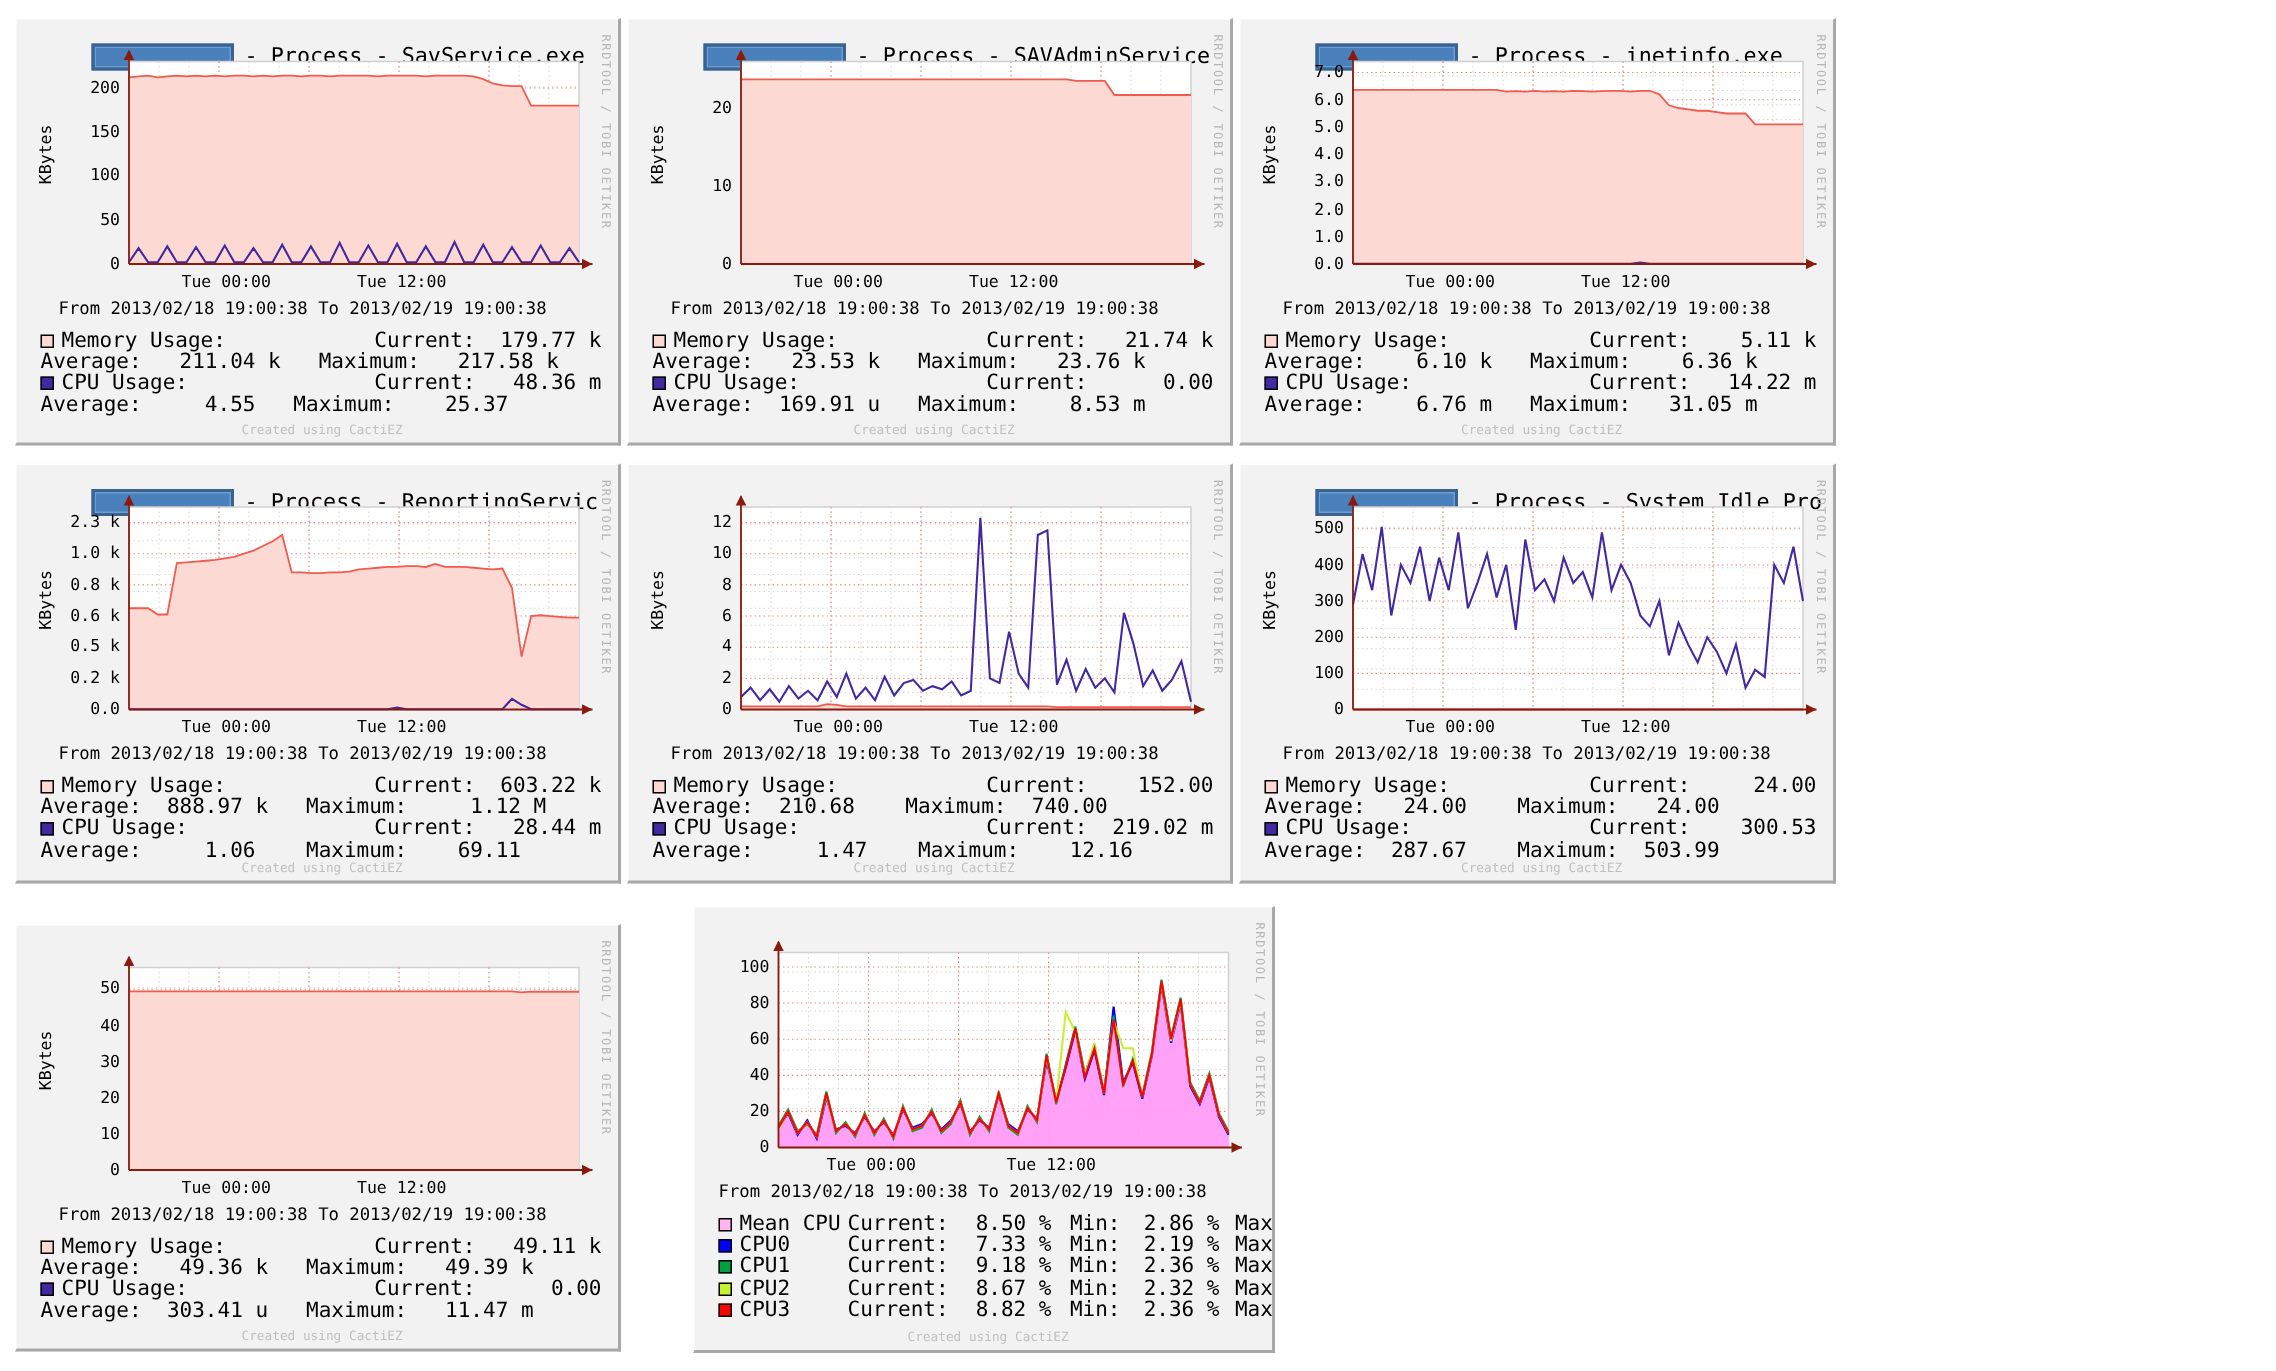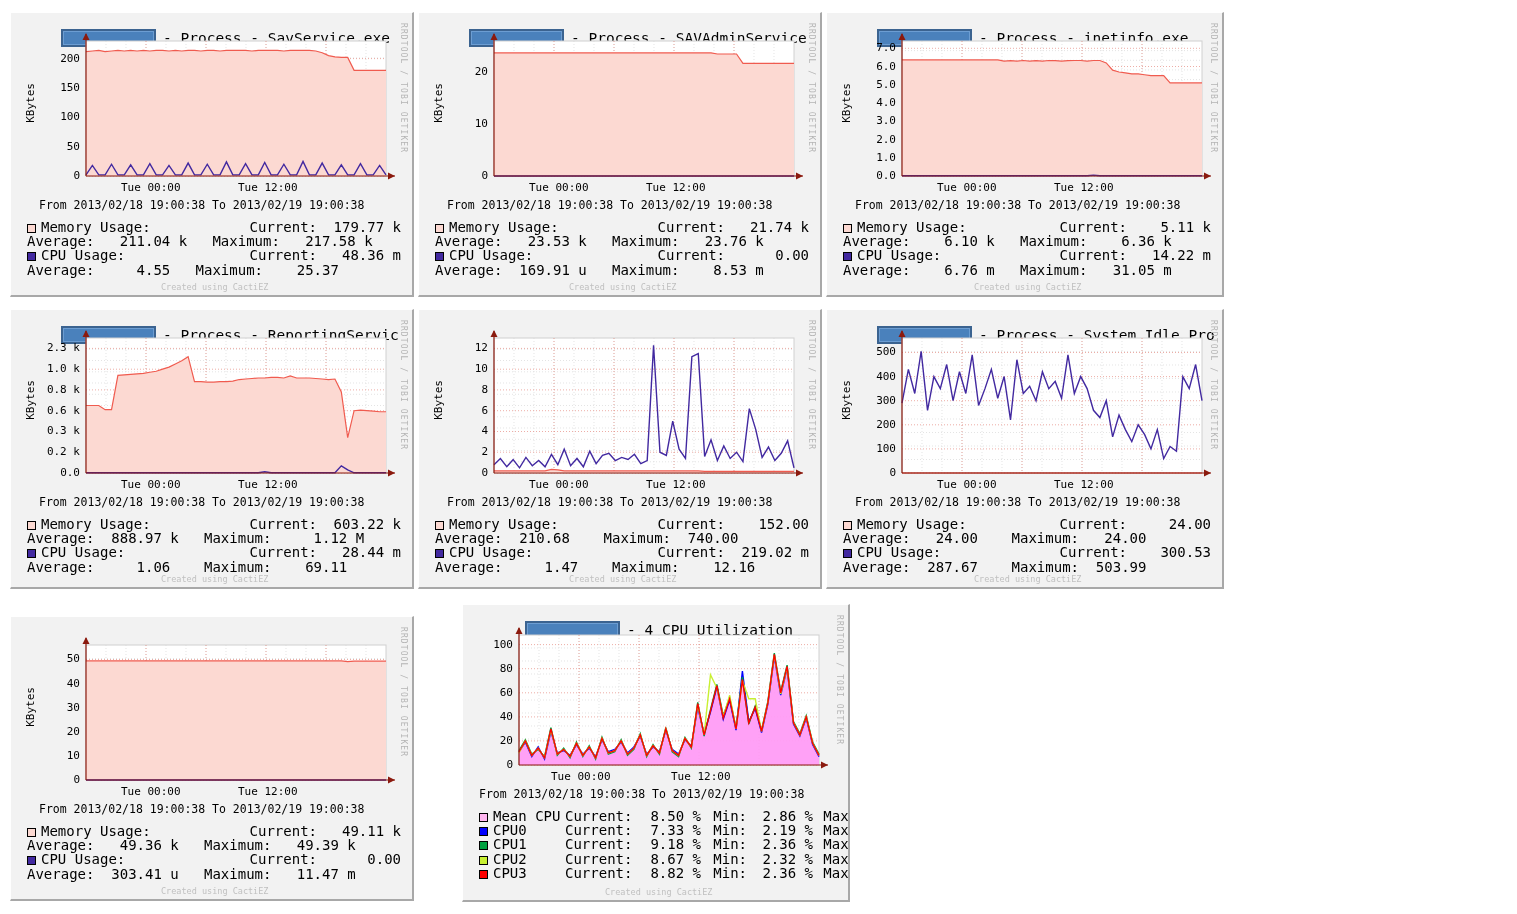--- a/index.html
+++ b/index.html
@@ -367,21 +367,21 @@
           <polygon points="75.00,95.50 81.38,95.50 87.77,95.50 94.15,99.65 100.53,99.65 106.91,65.38 113.30,64.87 119.68,64.35 126.06,63.83 132.45,63.31 138.83,62.27 145.21,61.23 151.60,59.15 157.98,57.08 164.36,53.96 170.74,50.85 177.13,46.69 183.51,71.62 189.89,71.62 196.28,72.13 202.66,72.13 209.04,71.62 215.43,71.62 221.81,71.10 228.19,69.54 234.57,69.02 240.96,68.50 247.34,67.98 253.72,67.98 260.11,67.46 266.49,67.46 272.87,67.98 279.26,65.90 285.64,67.98 292.02,67.98 298.40,67.98 304.79,68.50 311.17,69.02 317.55,69.54 323.94,69.02 330.32,82.00 336.70,127.69 343.09,100.69 349.47,100.17 355.85,100.69 362.23,101.21 368.62,101.73 375.00,101.73 375.00,163.00 75.00,163.00" fill="#fcd9d2" fill-opacity="1" stroke="none"></polygon>
           <polyline points="75.00,95.50 81.38,95.50 87.77,95.50 94.15,99.65 100.53,99.65 106.91,65.38 113.30,64.87 119.68,64.35 126.06,63.83 132.45,63.31 138.83,62.27 145.21,61.23 151.60,59.15 157.98,57.08 164.36,53.96 170.74,50.85 177.13,46.69 183.51,71.62 189.89,71.62 196.28,72.13 202.66,72.13 209.04,71.62 215.43,71.62 221.81,71.10 228.19,69.54 234.57,69.02 240.96,68.50 247.34,67.98 253.72,67.98 260.11,67.46 266.49,67.46 272.87,67.98 279.26,65.90 285.64,67.98 292.02,67.98 298.40,67.98 304.79,68.50 311.17,69.02 317.55,69.54 323.94,69.02 330.32,82.00 336.70,127.69 343.09,100.69 349.47,100.17 355.85,100.69 362.23,101.21 368.62,101.73 375.00,101.73" fill="none" stroke="#f05b4f" stroke-width="1.2"></polyline>
           <polyline points="75.00,162.79 81.38,162.79 87.77,162.79 94.15,162.79 100.53,162.79 106.91,162.79 113.30,162.79 119.68,162.79 126.06,162.79 132.45,162.79 138.83,162.79 145.21,162.79 151.60,162.79 157.98,162.79 164.36,162.79 170.74,162.79 177.13,162.79 183.51,162.79 189.89,162.79 196.28,162.79 202.66,162.79 209.04,162.79 215.43,162.79 221.81,162.79 228.19,162.79 234.57,162.79 240.96,162.79 247.34,162.79 253.72,161.75 260.11,162.79 266.49,162.79 272.87,162.79 279.26,162.79 285.64,162.79 292.02,162.79 298.40,162.79 304.79,162.79 311.17,162.79 317.55,162.79 323.94,162.79 330.32,155.83 336.70,159.88 343.09,162.79 349.47,162.79 355.85,162.79 362.23,162.79 368.62,162.79 375.00,162.79" fill="none" stroke="#4229a0" stroke-width="1.4"></polyline>
           <line x1="75" y1="163" x2="384" y2="163" stroke="#8b1a0e" stroke-width="1.2"></line>
           <line x1="75" y1="21" x2="75" y2="163" stroke="#8b1a0e" stroke-width="1.2"></line>
           <polygon points="384,163 377,159.5 377,166.5" fill="#8b1a0e"></polygon>
           <polygon points="75,20 71.5,27 78.5,27" fill="#8b1a0e"></polygon>
         </svg>
         <div class="ytick" style="left:19px;top:156px;width:50px">0.0</div>
         <div class="ytick" style="left:19px;top:135.23076923076923px;width:50px">0.2 k</div>
-        <div class="ytick" style="left:19px;top:114.46153846153845px;width:50px">0.3 k</div>
+        <div class="ytick" style="left:19px;top:114.46153846153845px;width:50px">0.5 k</div>
         <div class="ytick" style="left:19px;top:93.69230769230768px;width:50px">0.6 k</div>
         <div class="ytick" style="left:19px;top:72.92307692307692px;width:50px">0.8 k</div>
         <div class="ytick" style="left:19px;top:52.153846153846146px;width:50px">1.0 k</div>
         <div class="ytick" style="left:19px;top:31.384615384615373px;width:50px">2.3 k</div>
         <div class="xtick" style="left:110px;top:168px">Tue 00:00</div>
         <div class="xtick" style="left:227px;top:168px">Tue 12:00</div>
         <div class="daterange" style="left:28px;top:185px">From 2013/02/18 19:00:38 To 2013/02/19 19:00:38</div>
         <div class="legend" style="left:16px;top:207px;width:382px"><span class="legend-line"><span class="swatch" style="background:#fcd9d2"></span><span>Memory Usage:</span><span style="position:absolute;right:92px">Current:</span><span style="position:absolute;right:8px;width:78px;text-align:right">603.22 k</span></span><span class="legend-line">Average:  888.97 k   Maximum:     1.12 M</span><span class="legend-line"><span class="swatch" style="background:#4229a0"></span><span>CPU Usage:</span><span style="position:absolute;right:92px">Current:</span><span style="position:absolute;right:8px;width:78px;text-align:right">28.44 m</span></span><span class="legend-line">Average:     1.06    Maximum:    69.11</span></div>
         <div class="created" style="left:150px;top:264px">Created using CactiEZ</div>
       </div>
@@ -569,24 +569,20 @@
         <div class="ytick" style="left:19px;top:35.46428571428571px;width:50px">50</div>
         <div class="xtick" style="left:110px;top:168px">Tue 00:00</div>
         <div class="xtick" style="left:227px;top:168px">Tue 12:00</div>
         <div class="daterange" style="left:28px;top:185px">From 2013/02/18 19:00:38 To 2013/02/19 19:00:38</div>
         <div class="legend" style="left:16px;top:207px;width:382px"><span class="legend-line"><span class="swatch" style="background:#fcd9d2"></span><span>Memory Usage:</span><span style="position:absolute;right:92px">Current:</span><span style="position:absolute;right:8px;width:78px;text-align:right">49.11 k</span></span><span class="legend-line">Average:   49.36 k   Maximum:   49.39 k</span><span class="legend-line"><span class="swatch" style="background:#4229a0"></span><span>CPU Usage:</span><span style="position:absolute;right:92px">Current:</span><span style="position:absolute;right:8px;width:78px;text-align:right">0.00</span></span><span class="legend-line">Average:  303.41 u   Maximum:   11.47 m</span></div>
         <div class="created" style="left:150px;top:269px">Created using CactiEZ</div>
       </div>
     </div>
     <div class="panel" style="left: 462px; top: 604px; width: 388px; height: 298px;">
       <div class="panel-inner">
-        <div class="title-row" style="padding-left:62px">
-          <span class="host-block"></span>
-          <span class="title-text">- 4 CPU Utilization</span>
-        </div>
         <div class="watermark" style="left:372px">RRDTOOL / TOBI OETIKER</div>
         <svg width="388" height="170" style="position:absolute;left:0;top:0">
           <rect x="56" y="30" width="300" height="130" fill="#ffffff" stroke="#d0d0d0" stroke-width="1"></rect>
           <line x1="76.0" y1="30" x2="76.0" y2="160" stroke="#d8d8d8" stroke-width="0.7" stroke-dasharray="1,2"></line>
           <line x1="96.0" y1="30" x2="96.0" y2="160" stroke="#d8d8d8" stroke-width="0.7" stroke-dasharray="1,2"></line>
           <line x1="116.0" y1="30" x2="116.0" y2="160" stroke="#d8d8d8" stroke-width="0.7" stroke-dasharray="1,2"></line>
           <line x1="136.0" y1="30" x2="136.0" y2="160" stroke="#d8d8d8" stroke-width="0.7" stroke-dasharray="1,2"></line>
           <line x1="156.0" y1="30" x2="156.0" y2="160" stroke="#d8d8d8" stroke-width="0.7" stroke-dasharray="1,2"></line>
           <line x1="176.0" y1="30" x2="176.0" y2="160" stroke="#d8d8d8" stroke-width="0.7" stroke-dasharray="1,2"></line>
           <line x1="196.0" y1="30" x2="196.0" y2="160" stroke="#d8d8d8" stroke-width="0.7" stroke-dasharray="1,2"></line>

